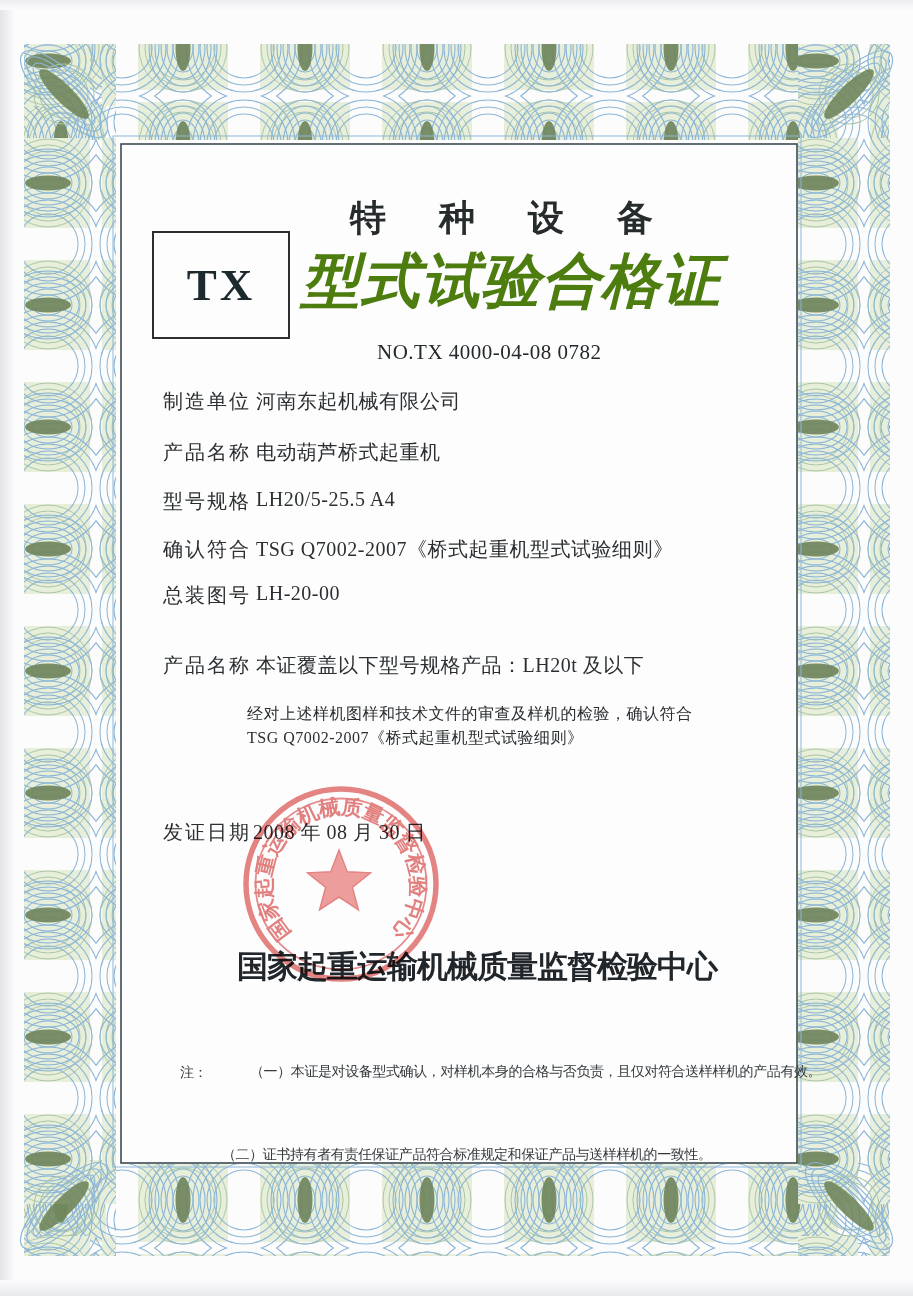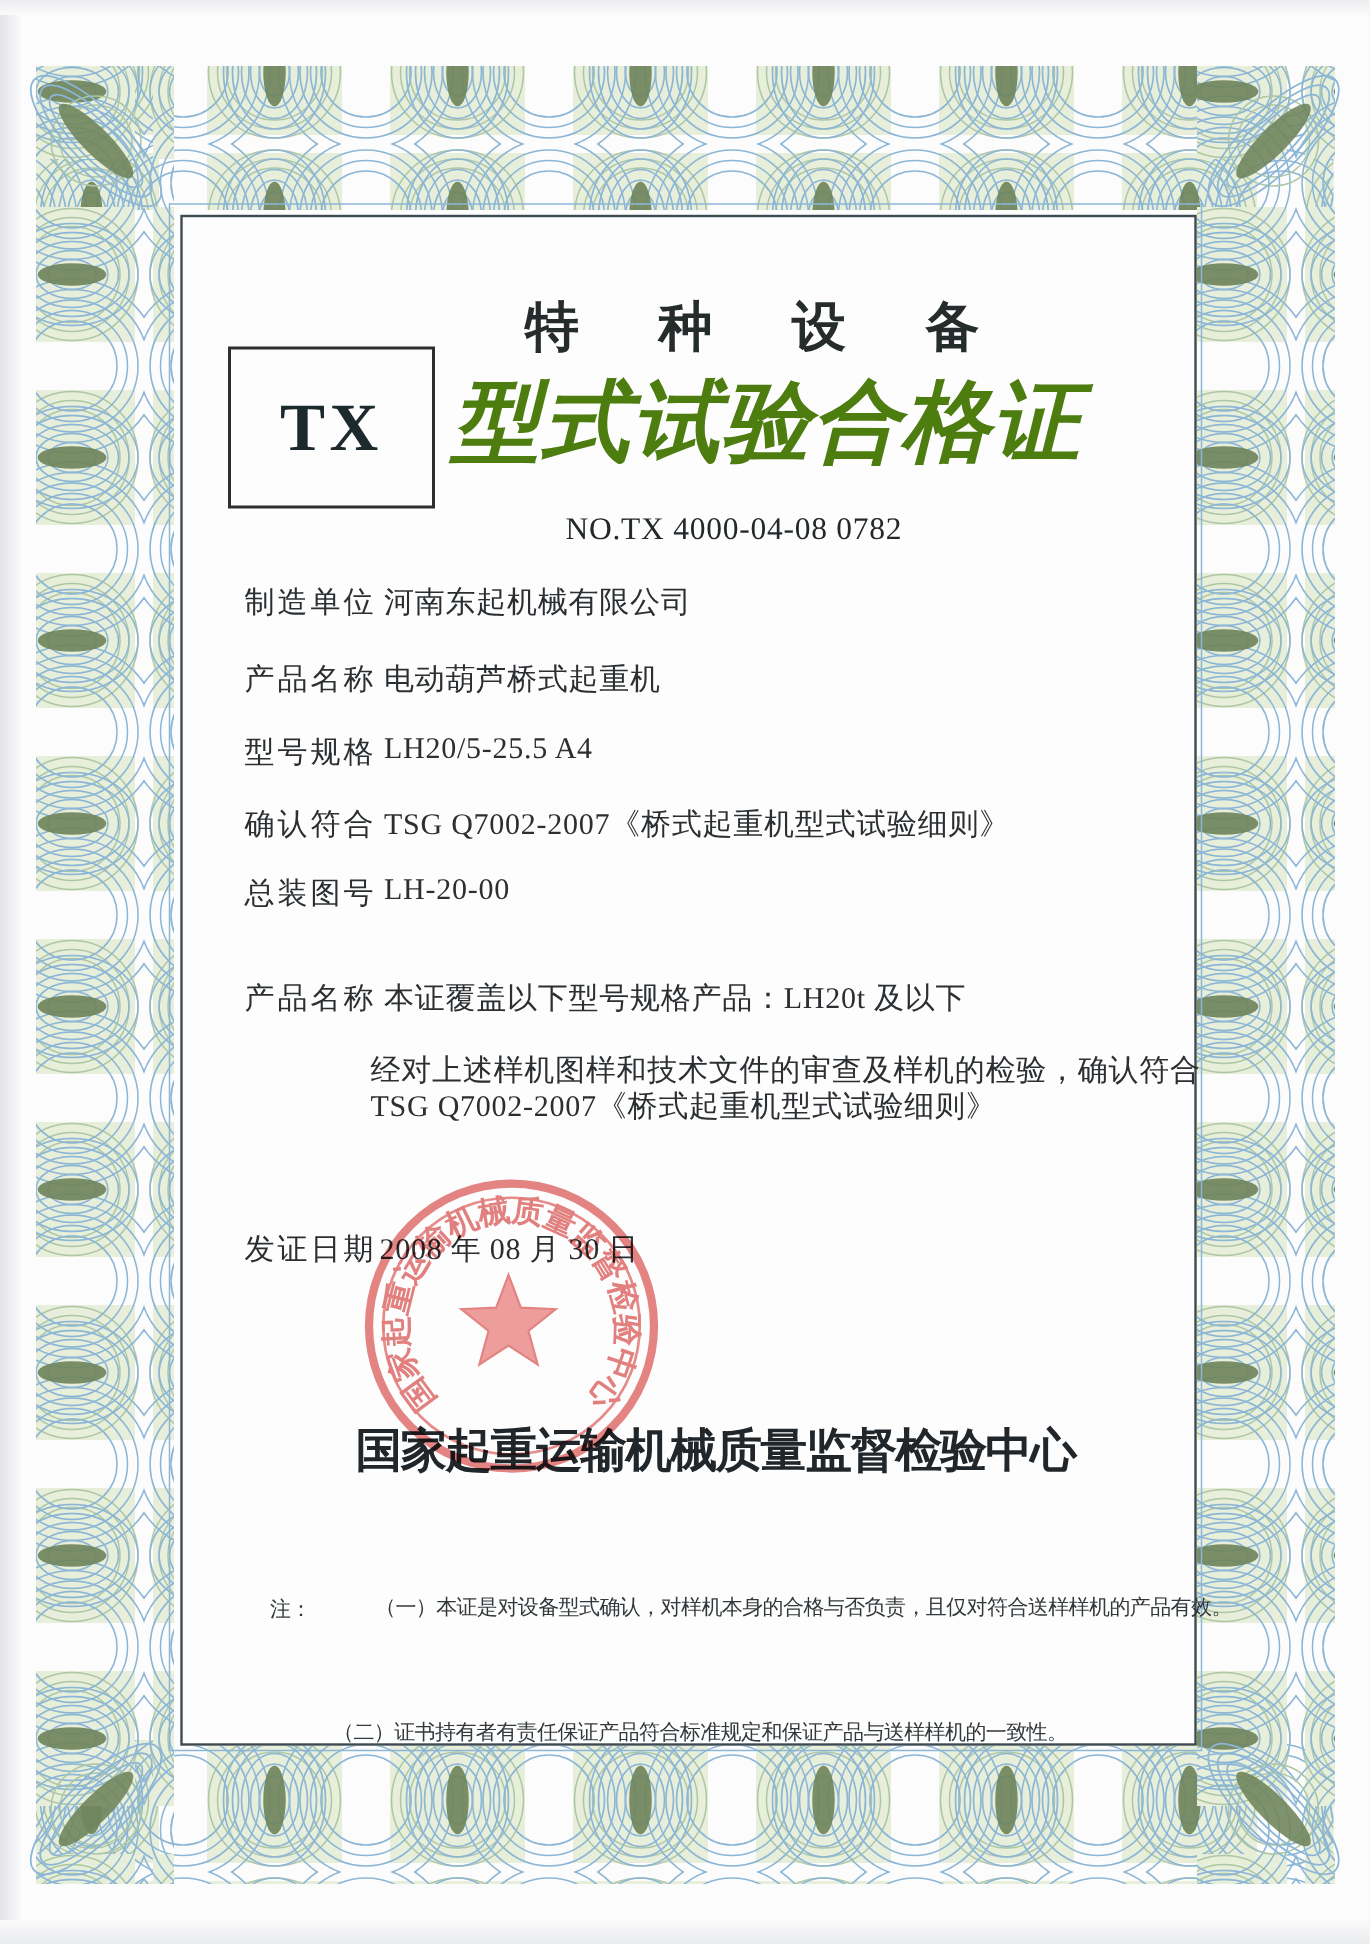--- a/index.html
+++ b/index.html
@@ -18,21 +18,21 @@
   svg.border-art{position:absolute;left:0;top:0;pointer-events:none;}
   .abs{position:absolute;white-space:nowrap;}
   .category{left:350px;top:194px;font-size:36px;font-weight:700;letter-spacing:22px;color:#262b2b;}
   .cert-title{left:301px;top:242px;font-size:59px;font-weight:bold;letter-spacing:1px;color:#4d7c0f;font-style:italic;}
   .tx-box{left:152px;top:219px;width:134px;height:104px;border:2px solid #2c2f31;
     display:flex;align-items:center;justify-content:center;background:transparent;margin-top:12px;}
   .tx-box span{font-size:45px;font-weight:bold;letter-spacing:3px;color:#1d2a2d;}
   .cert-no{left:377px;top:340px;font-size:21px;letter-spacing:.5px;color:#23282a;font-family:Liberation Serif, serif;}
   .field-label{left:163px;font-size:20px;letter-spacing:2px;color:#2b2f31;}
   .field-value{left:256px;font-size:20px;letter-spacing:.5px;color:#2b2f31;}
-  .statement{left:247px;top:702px;font-size:20px;line-height:24px;letter-spacing:.5px;color:#2b2f31;white-space:nowrap;}
+  .statement{left:247px;top:702px;font-size:16px;line-height:24px;letter-spacing:.5px;color:#2b2f31;white-space:nowrap;}
   .authority{left:237px;top:946px;font-size:31px;font-weight:bold;letter-spacing:-1px;color:#20262a;z-index:3;}
   .note-label{left:180px;top:1064px;font-size:14.5px;color:#33383a;}
   .note-line1{left:222px;top:1063px;margin-left:28px;}
   .note-line2{left:222px;top:1146px;}
   .note-text{font-size:14px;letter-spacing:-0.4px;color:#33383a;}
   .seal-svg{position:absolute;left:236px;top:778px;z-index:4;mix-blend-mode:multiply;pointer-events:none;}
 </style>
 </head>
 <body>
 

